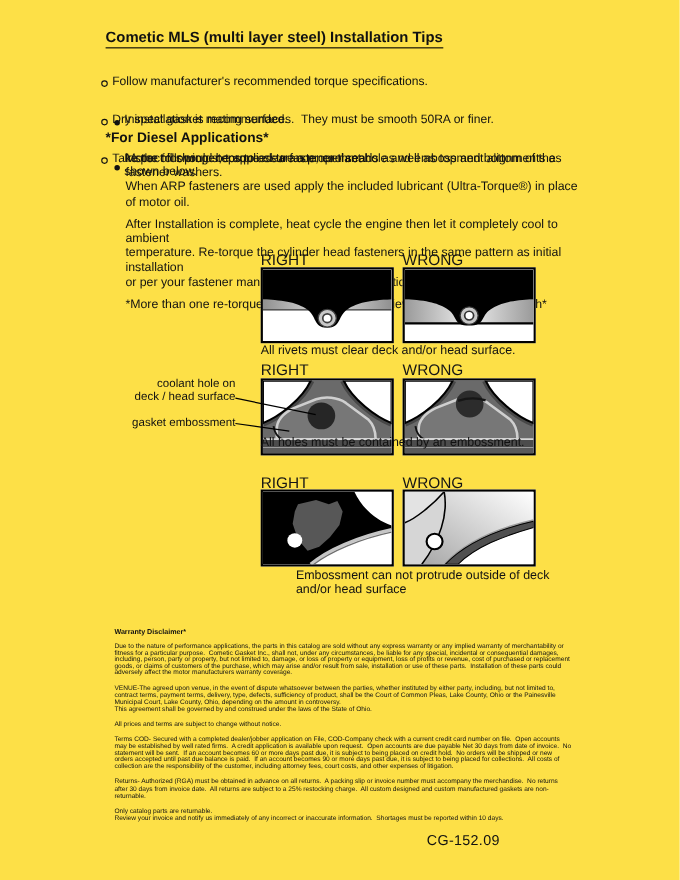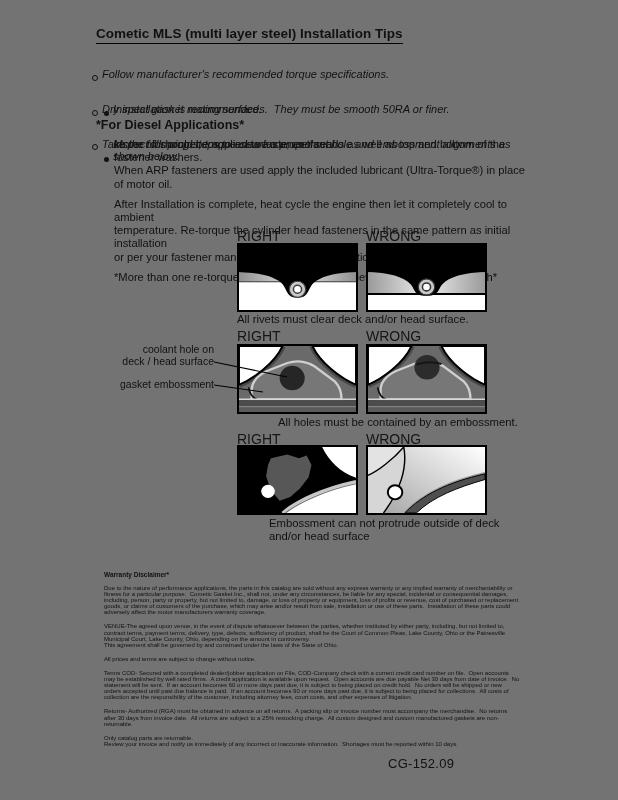--- a/index.html
+++ b/index.html
@@ -1,25 +1,25 @@
 <!DOCTYPE html>
 <html><head>
 <meta charset="utf-8">
 <style>
   html,body{margin:0;padding:0;background:#ffffff;}
   .page{
-    position:relative;width:618px;height:800px;background:#737373;
+    position:relative;width:618px;height:800px;background:#fde047;
     font-family:"Liberation Sans","DejaVu Sans",sans-serif;color:#111;
     overflow:hidden;
   }
   
   .title{position:absolute;left:96px;top:26px;font-size:13.5px;font-weight:bold;}
   .title span{border-bottom:1.5px solid #000;padding-bottom:2px;}
   .bullets{position:absolute;left:92px;top:46px;width:450px;font-size:11px;line-height:11.6px;white-space:pre-wrap;}
-  .bullet-line{display:flex;align-items:flex-end;font-style:italic;}
+  .bullet-line{display:flex;align-items:center;}
   .marker-open{flex:0 0 auto;width:4px;height:4px;border:1px solid #111;border-radius:50%;margin:3px 4px 0 0;}
   .sub-bullets{position:absolute;left:104px;top:81px;width:440px;font-size:11px;line-height:11.6px;white-space:pre-wrap;}
   .marker-filled{flex:0 0 auto;width:5px;height:5px;background:#111;border-radius:50%;margin:3px 4px 0 0;}
   .diesel{position:absolute;left:96px;top:118px;width:436px;}
   .diesel h2{margin:0 0 6px 0;font-size:12.5px;font-weight:bold;}
   .diesel p{margin:0 0 7px 18px;font-size:11.2px;line-height:13.2px;white-space:pre-line;}
   .diesel p.note{margin-top:6px;}
   
   .dg-label{position:absolute;width:121px;font-size:14px;color:#151515;}
   .panel{position:absolute;width:121px;border:2px solid #000;box-sizing:border-box;background:#fff;}
@@ -133,21 +133,21 @@
       <path d="M13,56.5 L13,47 C13,39 19,31.5 29,26.5 L50,18 C59,15 70,16 78,21.5 L99,37.5 C104,42.5 106,48 106,56.5 Z" fill="#777" stroke="#cfcfcf" stroke-width="2.4"></path>
       <circle cx="61" cy="22.5" r="13" fill="#2c2c2c"></circle>
       <path d="M50,19.5 C58,17 68,16.5 76,19" stroke="#161616" stroke-width="2.2" fill="none"></path>
       <path d="M10,44 C11,51 13.5,55 19,57" stroke="#111" stroke-width="1.8" fill="none"></path>
       <line x1="0" y1="56.5" x2="121" y2="56.5" stroke="#d6d6d6" stroke-width="1.6"></line>
       <rect y="57.3" width="121" height="7" fill="#4c4c4c"></rect>
       <line x1="0" y1="64.5" x2="121" y2="64.5" stroke="#9b9b9b" stroke-width="1"></line>
       <rect y="65" width="121" height="5" fill="#5a5a5a"></rect>
     </svg>
   </div>
-  <div class="caption" style="top:416px;margin-left:41px;">All holes must be contained by an embossment.</div>
+  <div class="caption" style="top:396px;">All holes must be contained by an embossment.</div>
 
   <svg class="leader-overlay">
     <line x1="214" y1="362" x2="287" y2="377" stroke="#000" stroke-width="1.1"></line>
     <line x1="214" y1="385" x2="263" y2="392" stroke="#000" stroke-width="1.1"></line>
   </svg>
 
   <div class="dg-label" style="left:237px;top:431px;">RIGHT</div>
   <div class="dg-label" style="left:366px;top:431px;">WRONG</div>
 
   <div class="panel" style="left:237px;top:445px;height:70px;">

